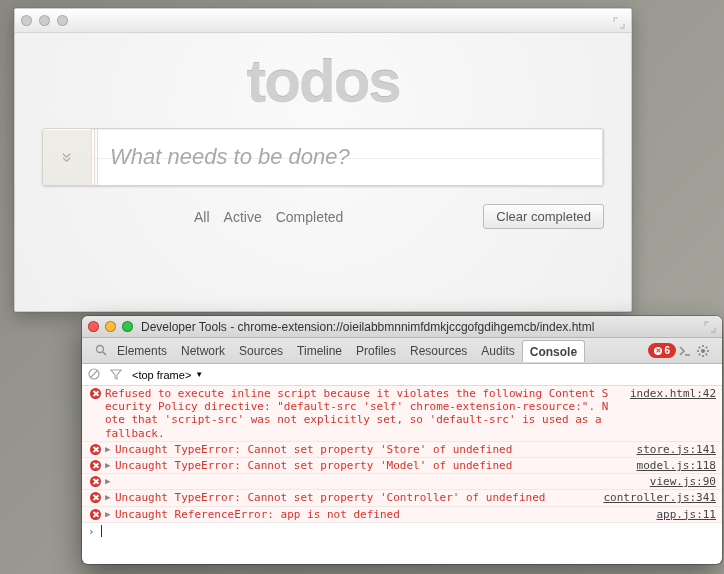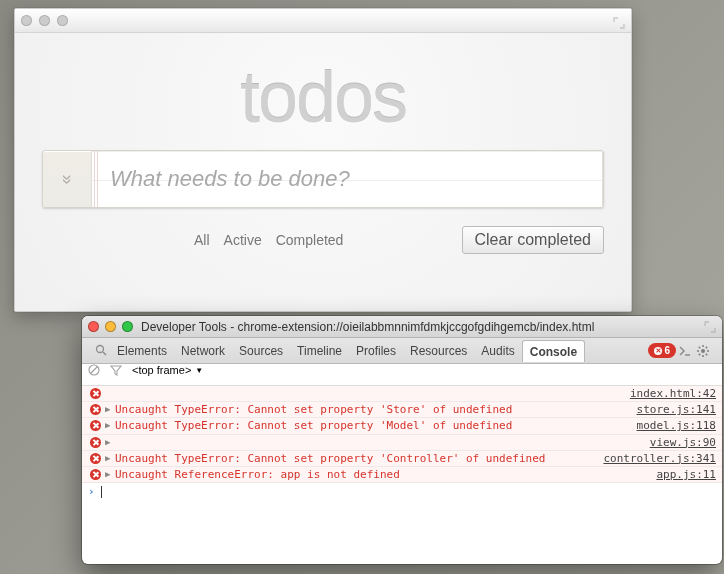--- a/index.html
+++ b/index.html
@@ -34,26 +34,26 @@
 .maximize-icon { width:12px; height:12px; opacity:.4; }
 .maximize-icon svg { width:12px; height:12px; stroke:#666; }
 
 .app-body {
   padding: 6px 0 0;
   background: radial-gradient(circle at 50% 30%, #fafafa, #f0f0f0);
   height: calc(100% - 24px);
   display:flex; flex-direction:column; align-items:center;
 }
 .logo {
-  font-size: 72px;
-  font-weight: 400;
+  font-size: 60px;
+  font-weight: 700;
   color: #d0d0d0;
   text-shadow: 0 1px 0 #fff, 0 -1px 0 #bbb;
   letter-spacing: -2px;
-  margin-top: 17px;
+  margin-top: 8px;
 }
 .input-row {
   width: 562px; height: 58px;
   margin-top: 12px;
   display:flex;
   background: linear-gradient(#f0ede6, #ecebe6);
   border: 1px solid #d6d4cc;
   border-radius: 3px;
   box-shadow: 0 1px 2px rgba(0,0,0,.15), inset 0 1px 0 #fff;
 }
@@ -86,21 +86,21 @@
   width: 562px; margin-top: 18px;
   display:flex; align-items:center;
   font-size: 14px; color:#777;
 }
 .filter-spacer { flex: 0 0 152px; }
 .filters { display:flex; gap: 14px; }
 .filter { cursor:pointer; }
 .clear-btn {
   margin-left:auto;
   padding: 4px 12px;
-  font-size:16px;
+  font-size:13px;
   color:#555;
   background: linear-gradient(#fdfdfd,#e8e8e8);
   border:1px solid #bbb;
   border-radius:3px;
   box-shadow: 0 1px 0 #fff inset;
   cursor:pointer;
 }
 
 
 .devtools {
@@ -140,21 +140,21 @@
 .err-badge {
   display:flex; align-items:center; gap:2px;
   background:#d7342c; color:#fff; border-radius:8px;
   padding:0 6px; height:15px; font-size:10px; font-weight:bold;
 }
 .dt-drawer { width:18px; display:flex; justify-content:center; opacity:.6;}
 .dt-gear { width:18px; display:flex; justify-content:center; opacity:.7;}
 .dt-ctx {
   height: 22px;
   border-bottom:1px solid #ddd;
-  display:flex; align-items:flex-start; padding: 0 6px;
+  display:flex; align-items:center; padding: 0 6px;
   font-size:11px; gap: 10px;
 }
 .ctx-ico { opacity:.6; }
 .ctx-frame { display:flex; align-items:center; gap:4px; }
 .console-body {
   flex:1; overflow:auto;
   font-family: Menlo, Consolas, monospace;
   font-size:11px;
   line-height: 1.2;
 }
@@ -291,20 +291,21 @@
     <span class="ctx-frame">
       <span>&lt;top frame&gt;</span>
       <span style="font-size:8px;">▼</span>
     </span>
   </div>
   <div class="console-body" id="console-body">
       <div class="cline">
         <span class="ico">
           <span class="err-i"></span>
         </span>
+        <span class="msg">Refused to execute inline script because it violates the following Content Security Policy directive: "default-src 'self' chrome-extension-resource:". Note that 'script-src' was not explicitly set, so 'default-src' is used as a fallback.</span>
         <span class="src">index.html:42</span>
       </div>
       <div class="cline">
         <span class="ico">
           <span class="err-i"></span>
         </span>
         <span class="tri">▶</span>
         <span class="msg">Uncaught TypeError: Cannot set property 'Store' of undefined</span>
         <span class="src">store.js:141</span>
       </div>

